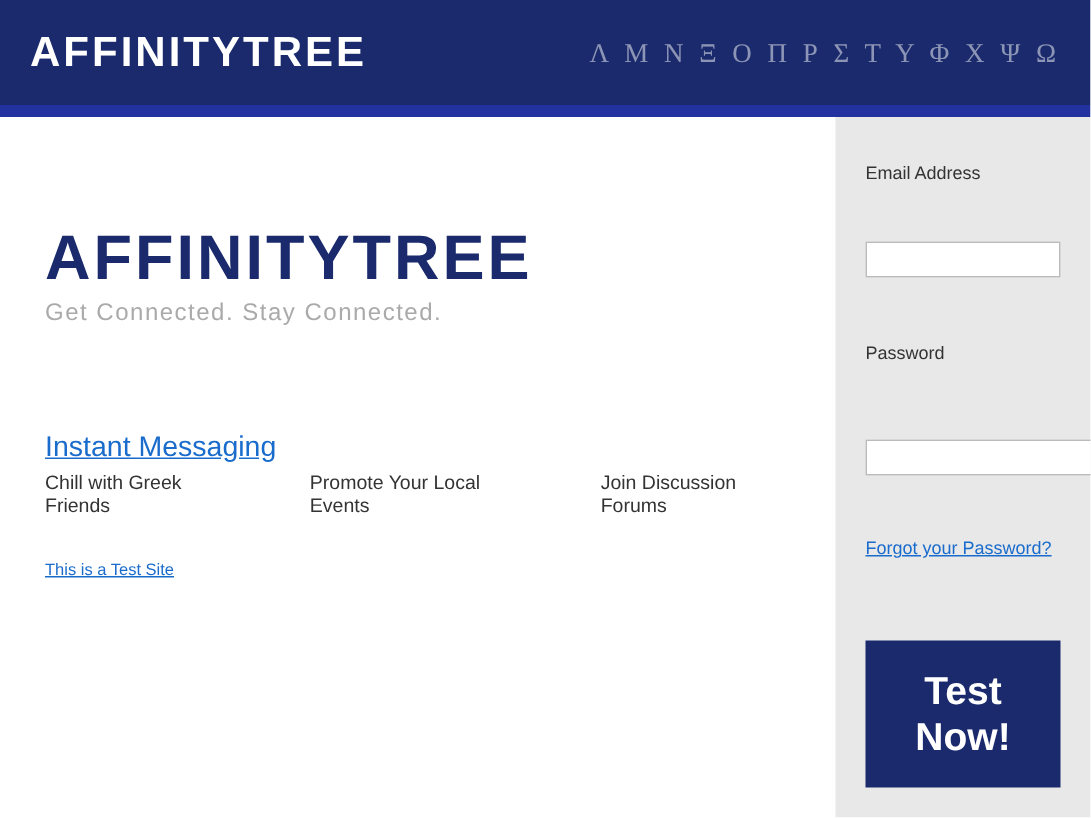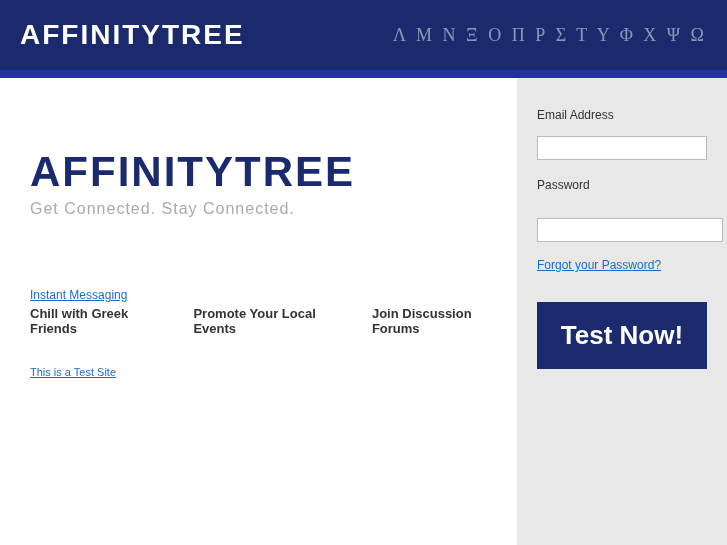--- a/index.html
+++ b/index.html
@@ -78,56 +78,56 @@
       letter-spacing: 1px;
       margin-top: 4px;
     }
 
     #links-section {
       margin-top: 60px;
     }
 
     #instant-messaging-link {
       color: #1a6ccc;
-      font-size: 12px;
+      font-size: 19px;
       text-decoration: underline;
       cursor: pointer;
       display: block;
       margin-bottom: 4px;
     }
 
     #feature-links {
       display: flex;
       gap: 50px;
       font-size: 13px;
       color: #333333;
       margin-top: 2px;
     }
 
     #feature-link-1, #feature-link-2, #feature-link-3 {
       color: #333333;
-      font-weight: bold;
     }
 
     #test-site-link {
       margin-top: 30px;
       color: #1a6ccc;
       font-size: 11px;
       text-decoration: underline;
       cursor: pointer;
     }
 
     
     #right-sidebar {
-      width: 210px;
+      width: 170px;
       background: #e8e8e8;
       padding: 30px 20px 20px 20px;
       display: flex;
       flex-direction: column;
       gap: 10px;
+      justify-content: space-between;
     }
 
     #email-label {
       font-size: 12px;
       color: #333333;
       margin-bottom: 4px;
       display: block;
     }
 
     #email-input {

